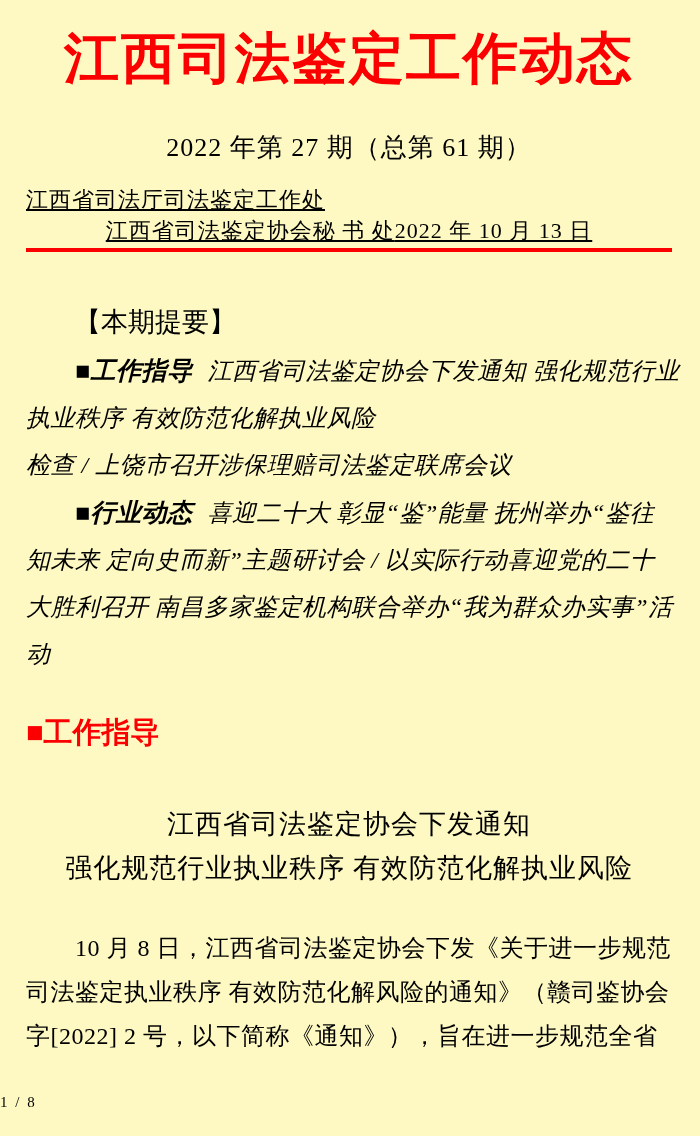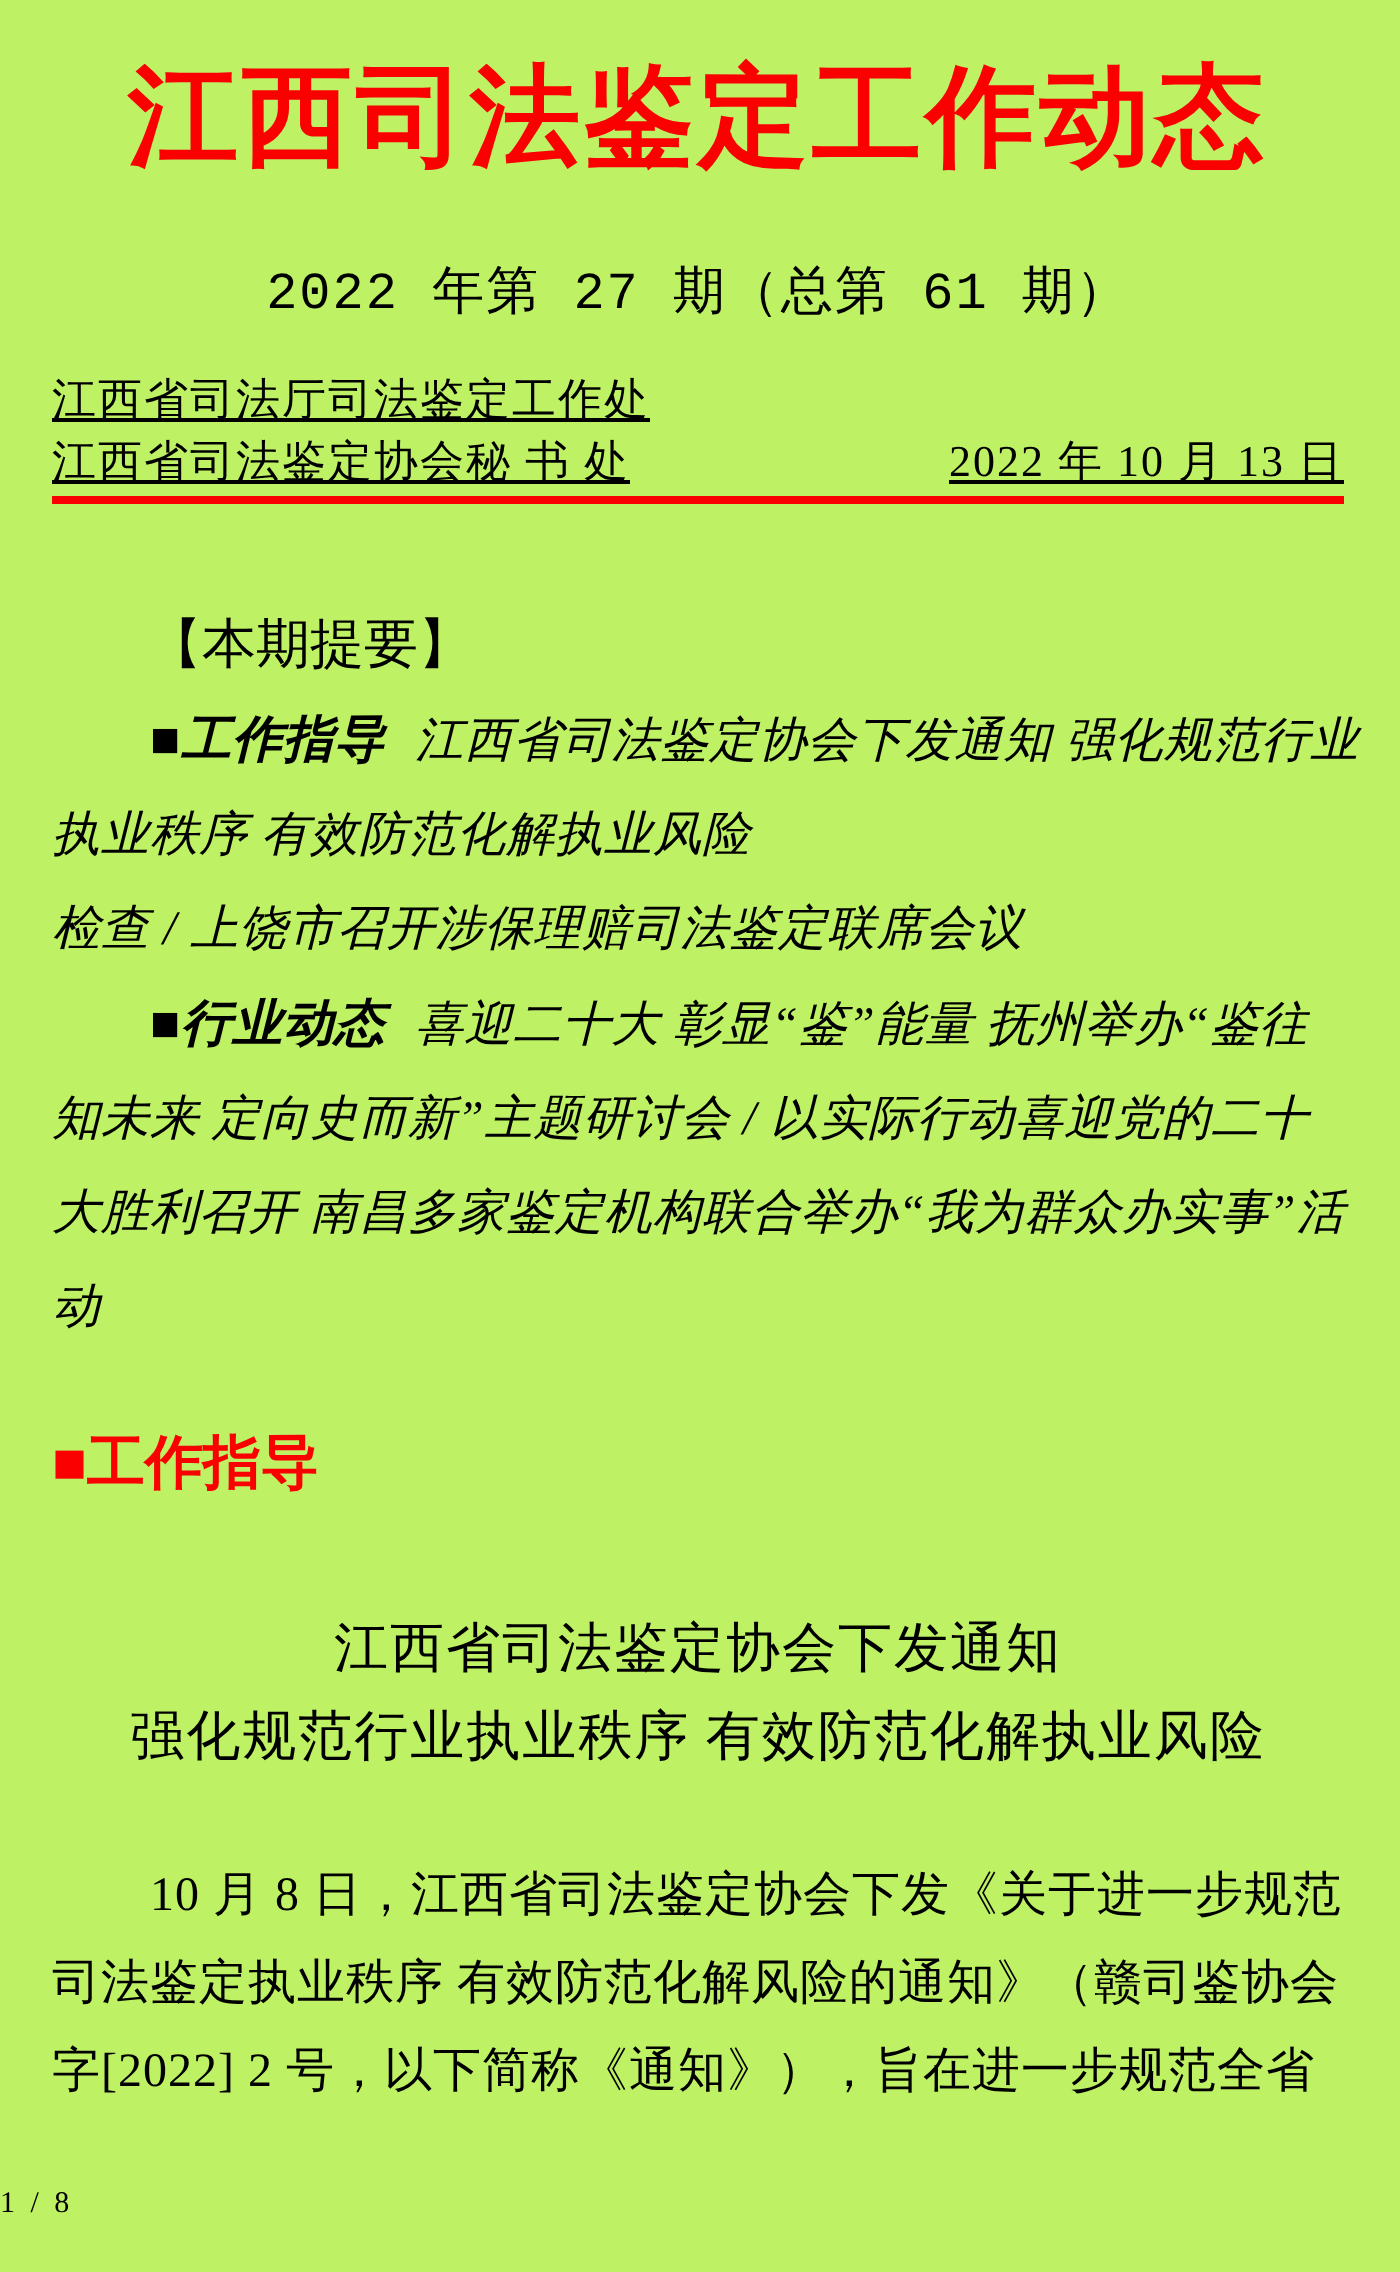--- a/index.html
+++ b/index.html
@@ -5,21 +5,21 @@
   html, body {
     margin: 0;
     padding: 0;
     background: #ffffff;
   }
   .page {
     position: relative;
     width: 700px;
     height: 1136px;
     margin: 0 auto;
-    background: #bef264;
+    background: #fef9c3;
     box-sizing: border-box;
     padding: 0 28px 0 26px;
     overflow: hidden;
     color: #000;
     font-family: "Liberation Serif", "DejaVu Serif", serif;
   }
   .main-title {
     margin-top: 24px;
     text-align: center;
     font-size: 55px;
@@ -27,33 +27,33 @@
     font-weight: bold;
     color: #fb0000;
     letter-spacing: 2px;
     white-space: nowrap;
   }
   .issue-line {
     margin-top: 22px;
     text-align: center;
     font-size: 26px;
     line-height: 33px;
-    font-family: Liberation Mono, monospace;
+    font-family: Liberation Serif, serif;
     letter-spacing: 1px;
   }
   .org-block {
     margin-top: 20px;
     font-size: 22px;
     line-height: 31px;
     letter-spacing: 1px;
     text-decoration: underline;
   }
   .org-row {
     display: flex;
-    justify-content: space-between;
+    justify-content: center;
     align-items: baseline;
   }
   .red-rule {
     height: 4px;
     background: #fb0000;
     margin-top: 2px;
   }
   .summary-heading {
     margin-top: 53px;
     padding-left: 48px;

